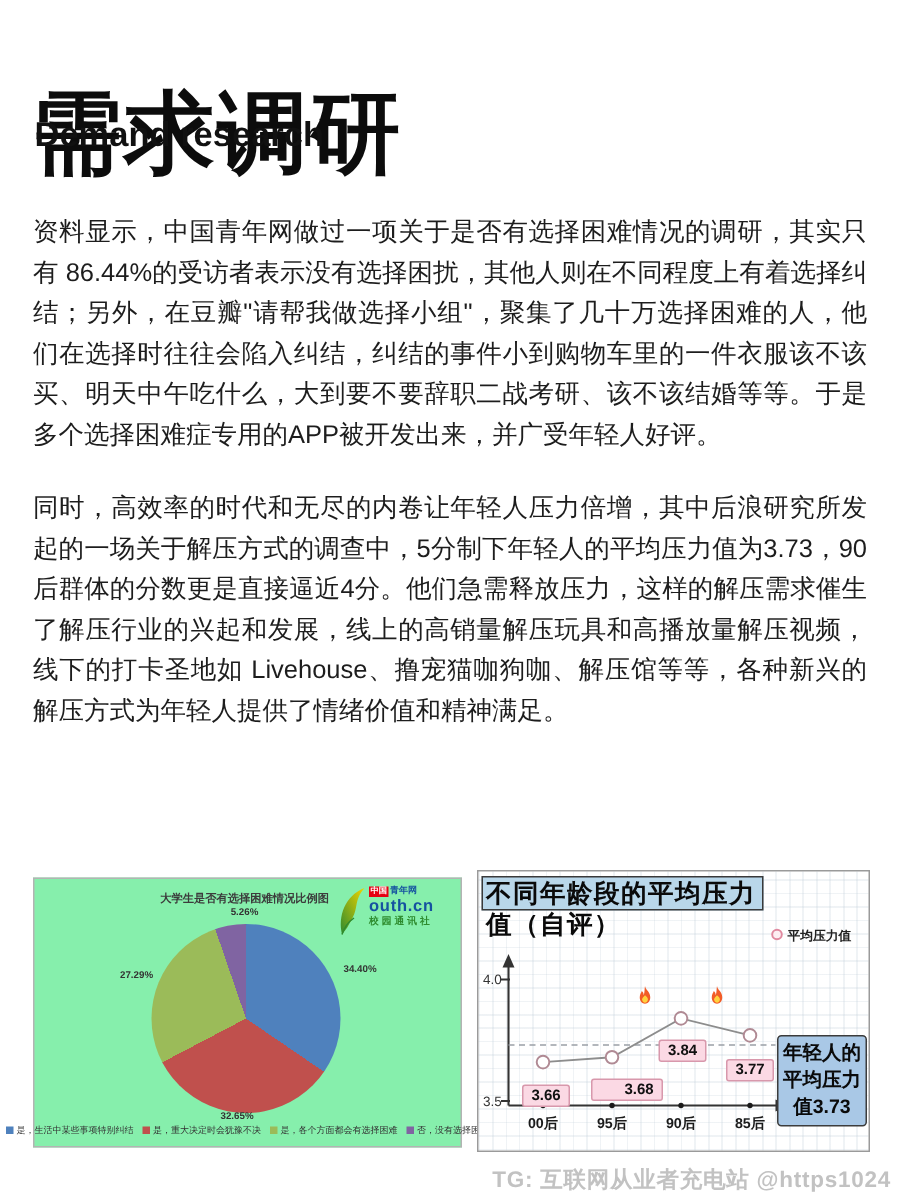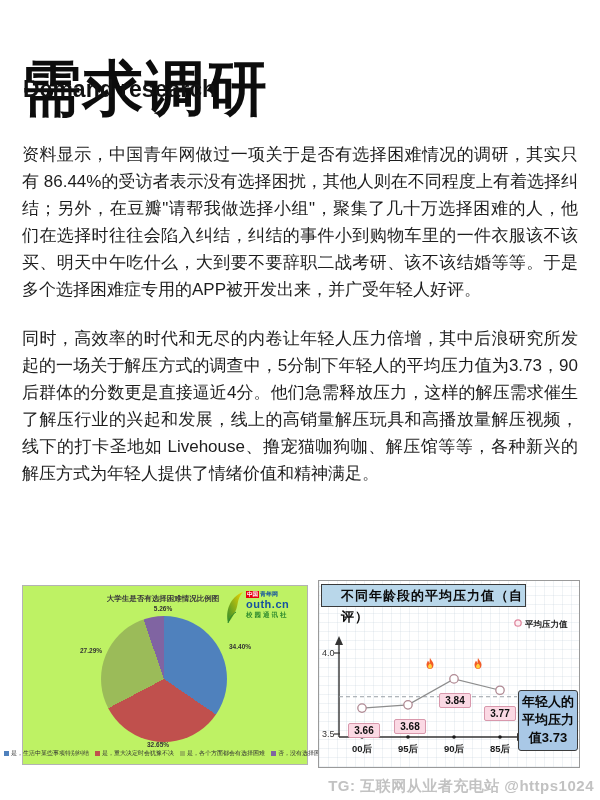--- a/index.html
+++ b/index.html
@@ -8,21 +8,21 @@
     font-family:"Liberation Sans","DejaVu Sans",sans-serif;color:#1c1c1c;
   }
   .page-title{position:absolute;left:21px;top:14px;font-size:60px;font-weight:900;
     letter-spacing:2px;color:#0c0c0c;line-height:1.15;}
   .page-subtitle{position:absolute;left:23px;top:76px;font-size:23px;font-weight:600;color:#111;}
   .body-text{position:absolute;left:22px;right:22px;top:141px;font-size:17px;
     line-height:27px;text-align:justify;color:#1d1d1d;}
   .body-text p{margin:0 0 22px 0;}
   
   .pie-box{position:absolute;left:22px;top:585px;width:284px;height:178px;
-    border:1px solid #b3b3b3;background:#bef264;}
+    border:1px solid #b3b3b3;background:#86efac;}
   .pie-title{position:absolute;top:8px;left:40px;width:200px;text-align:center;
     font-size:7.5px;font-weight:bold;color:#3c3c3c;}
   .pie-sub{position:absolute;top:19px;left:40px;width:200px;text-align:center;
     font-size:6.5px;font-weight:bold;color:#333;}
   .pie-graphic{position:absolute;left:78px;top:30px;width:126px;height:126px;border-radius:50%;}
   .pie-pct{position:absolute;font-size:6.5px;font-weight:bold;color:#333;}
   .pl-0{left:206px;top:57px;} .pl-1{left:124px;top:155px;} .pl-2{left:57px;top:61px;}
   .pie-legend{position:absolute;left:4px;right:4px;top:163px;display:flex;gap:6px;
     justify-content:center;align-items:center;font-size:6px;color:#333;white-space:nowrap;}
   .lg-item{display:flex;align-items:center;gap:2px;}
@@ -35,27 +35,27 @@
   .logo-cn-rest{color:#1552a0;}
   .logo-url{font-size:11px;font-weight:bold;color:#1552a0;letter-spacing:.5px;}
   .logo-sub{font-size:6.5px;color:#2e8b2e;font-weight:bold;letter-spacing:2px;}
   
   .line-box{position:absolute;left:318px;top:580px;width:260px;height:186px;
     border:1px solid #9a9a9a;background:#fff;
     background-image:
       repeating-linear-gradient(0deg,rgba(185,200,212,.22) 0 1px,transparent 1px 9px),
       repeating-linear-gradient(90deg,rgba(185,200,212,.22) 0 1px,transparent 1px 9px);}
   .line-title{position:absolute;left:2px;top:3px;width:184px;height:21px;line-height:21px;
-    background:#b9d7ea;border:1px solid #3a3a3a;font-size:13px;font-weight:bold;
-    letter-spacing:1px;color:#0a0a0a;padding-left:19px;}
+    background:#b9d7ea;border:1px solid #3a3a3a;font-size:17px;font-weight:bold;
+    letter-spacing:1px;color:#0a0a0a;padding-left:2px;}
   .line-svg{position:absolute;left:0;top:0;width:260px;height:186px;}
   .plabel{position:absolute;width:30px;height:13px;line-height:13px;text-align:center;
     font-size:10px;font-weight:bold;color:#111;background:#fbd9e4;
     border:1px solid #d898ac;border-radius:2px;margin-top:36px;}
-  .pb-0{left:29px;top:106px;text-align:center;} .pb-1{left:75px;top:102px;}
+  .pb-0{left:29px;top:106px;text-align:center;} .pb-1{left:75px;top:102px;padding-left:16px;}
   .pb-2{left:120px;top:76px;} .pb-3{left:165px;top:89px;}
   .fire{position:absolute;width:14px;height:15px;}
   .fire-left{left:104px;top:75px;} .fire-right{left:152px;top:75px;}
   .ref-box{position:absolute;left:199px;top:109px;width:58px;background:#a9c8e6;
     border:1px solid #3c3c3c;border-radius:3px;font-size:13px;font-weight:bold;
     color:#0a0a0a;text-align:center;padding:2px 0;line-height:1.4;}
   
   .footer{position:absolute;right:6px;top:777px;font-size:15px;font-weight:600;
     color:#c2c2c2;letter-spacing:.5px;}
 </style>

